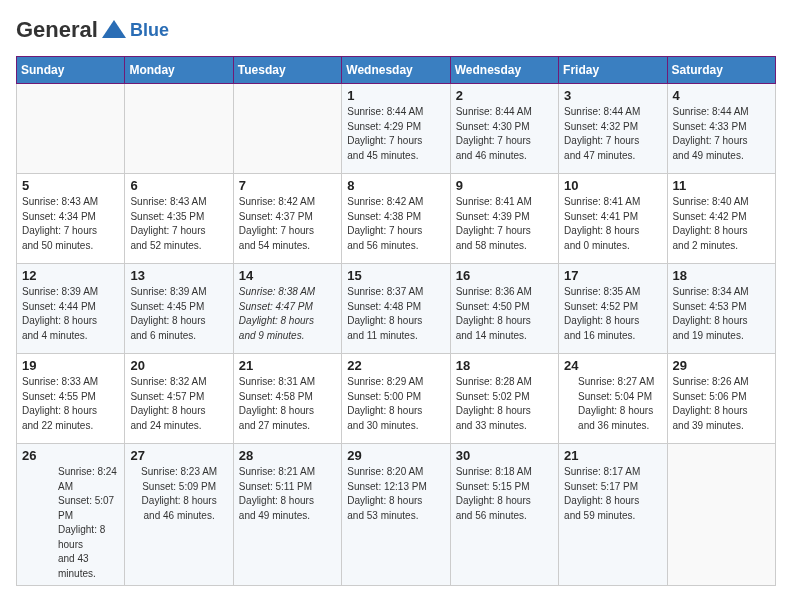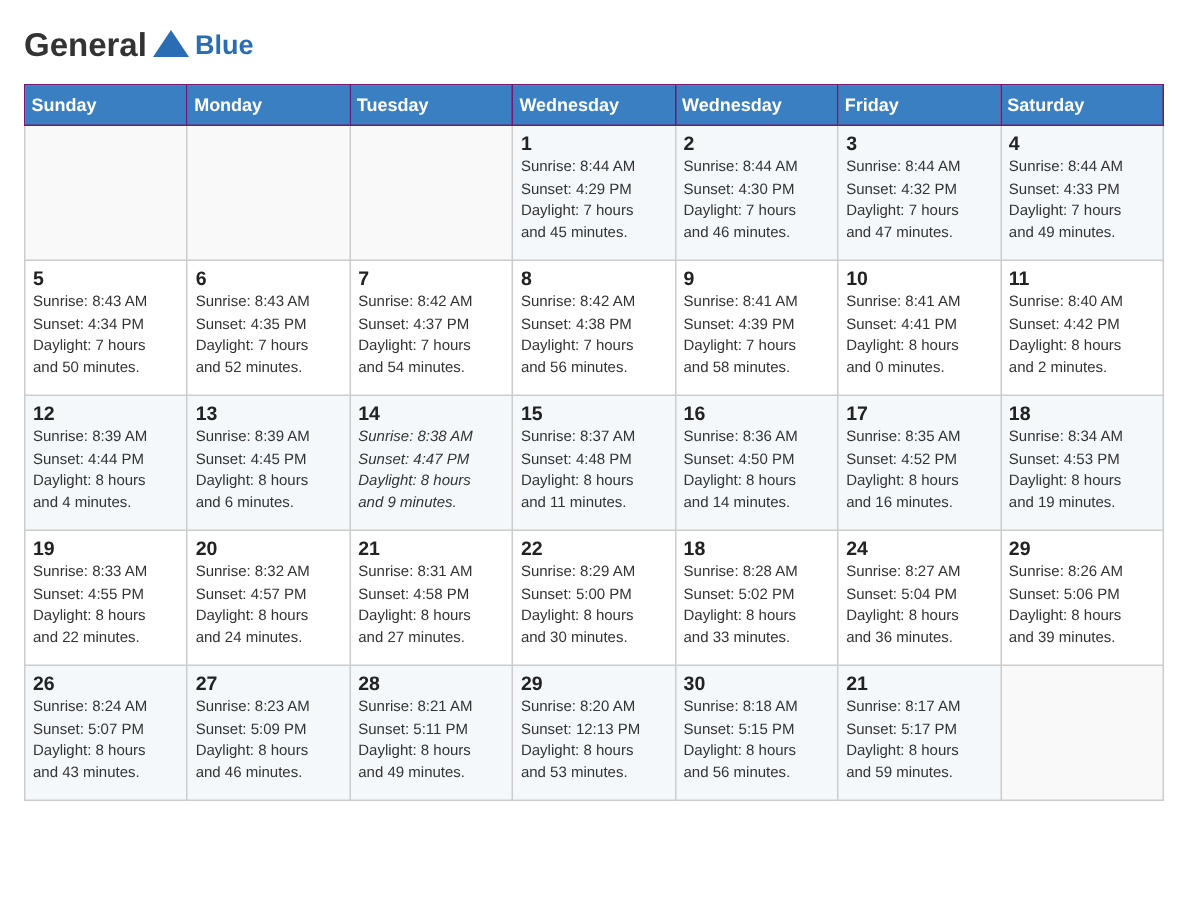--- a/index.html
+++ b/index.html
@@ -280,44 +280,44 @@
         </td>
         <td>
           <div class="day-number">18</div>
           <div class="day-info" style="white-space: pre-line;">Sunrise: 8:28 AM
 Sunset: 5:02 PM
 Daylight: 8 hours
 and 33 minutes.</div>
         </td>
         <td>
           <div class="day-number">24</div>
-          <div class="day-info" style="white-space: pre-line;">Sunrise: 8:27 AM
+          <div class="day-info" style="white-space: pre-line; margin-left: 14px;">Sunrise: 8:27 AM
 Sunset: 5:04 PM
 Daylight: 8 hours
 and 36 minutes.</div>
         </td>
         <td>
           <div class="day-number">29</div>
           <div class="day-info" style="white-space: pre-line;">Sunrise: 8:26 AM
 Sunset: 5:06 PM
 Daylight: 8 hours
 and 39 minutes.</div>
         </td>
       </tr>
       <tr>
         <td>
           <div class="day-number">26</div>
-          <div class="day-info" style="white-space: pre-line;">Sunrise: 8:24 AM
+          <div class="day-info" style="white-space: pre-line; margin-left: 36px;">Sunrise: 8:24 AM
 Sunset: 5:07 PM
 Daylight: 8 hours
 and 43 minutes.</div>
         </td>
         <td>
           <div class="day-number">27</div>
-          <div class="day-info" style="white-space: pre-line;">Sunrise: 8:23 AM
+          <div class="day-info" style="white-space: pre-line; text-align: center;">Sunrise: 8:23 AM
 Sunset: 5:09 PM
 Daylight: 8 hours
 and 46 minutes.</div>
         </td>
         <td>
           <div class="day-number">28</div>
           <div class="day-info" style="white-space: pre-line;">Sunrise: 8:21 AM
 Sunset: 5:11 PM
 Daylight: 8 hours
 and 49 minutes.</div>

